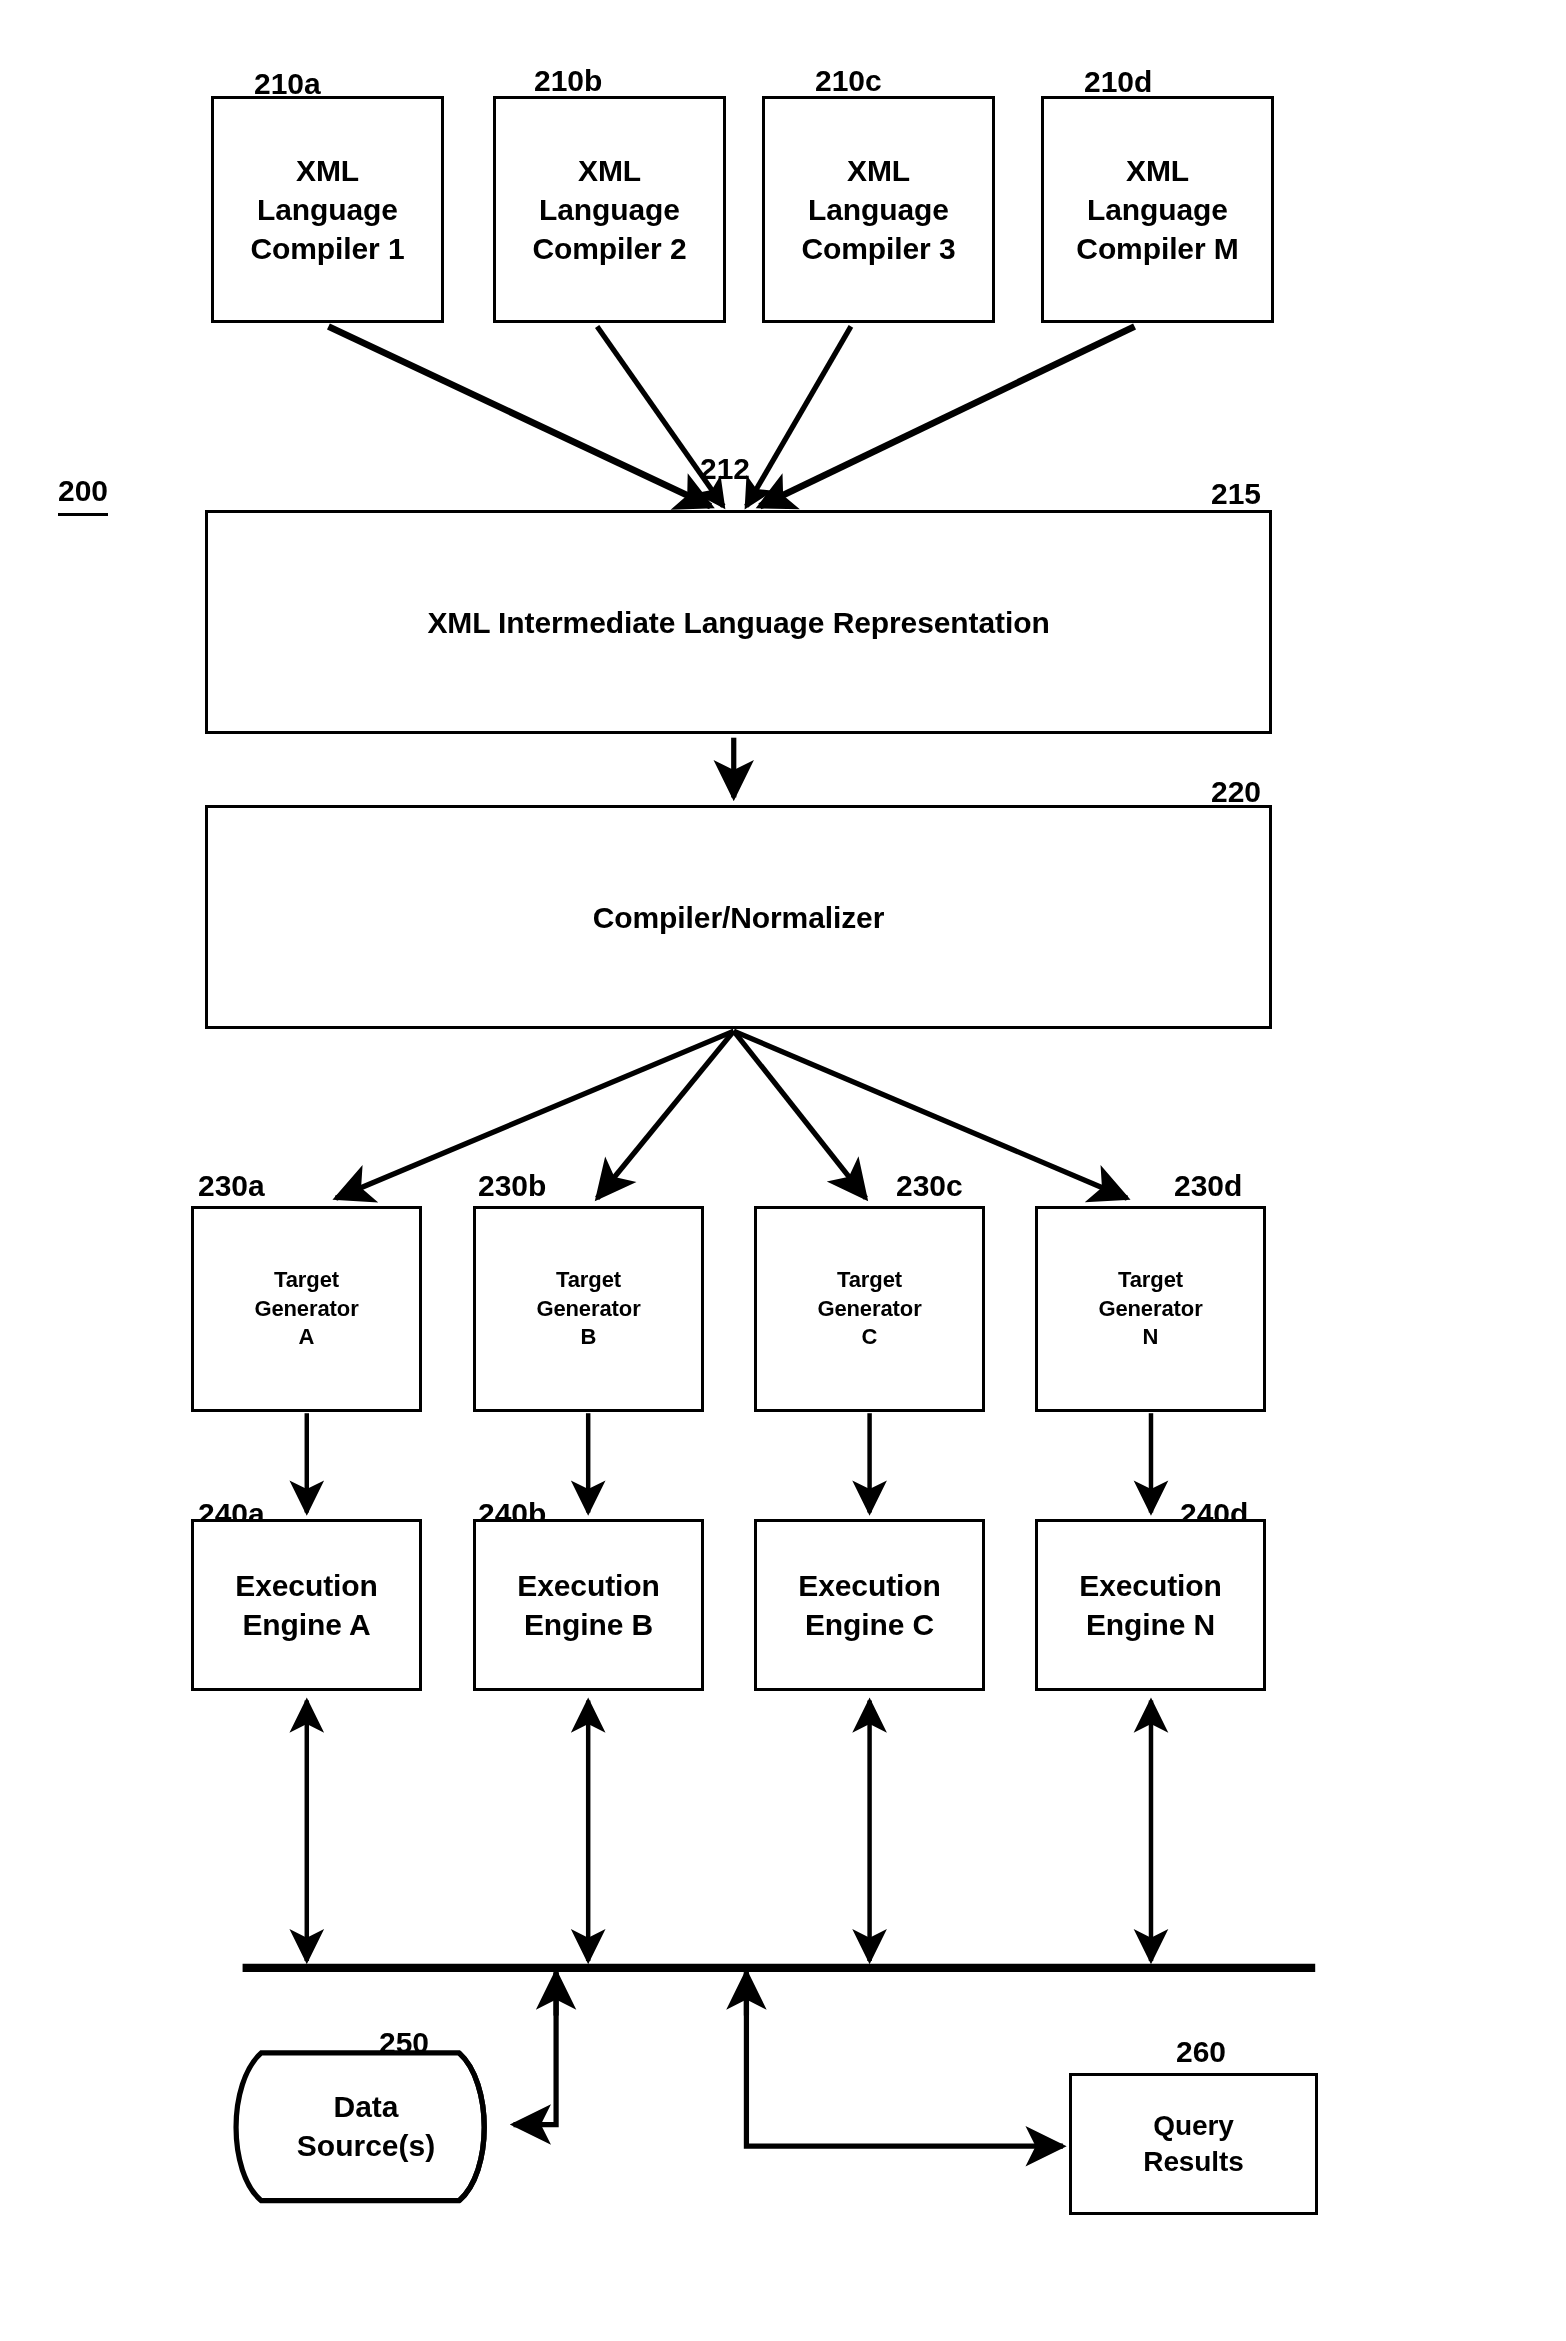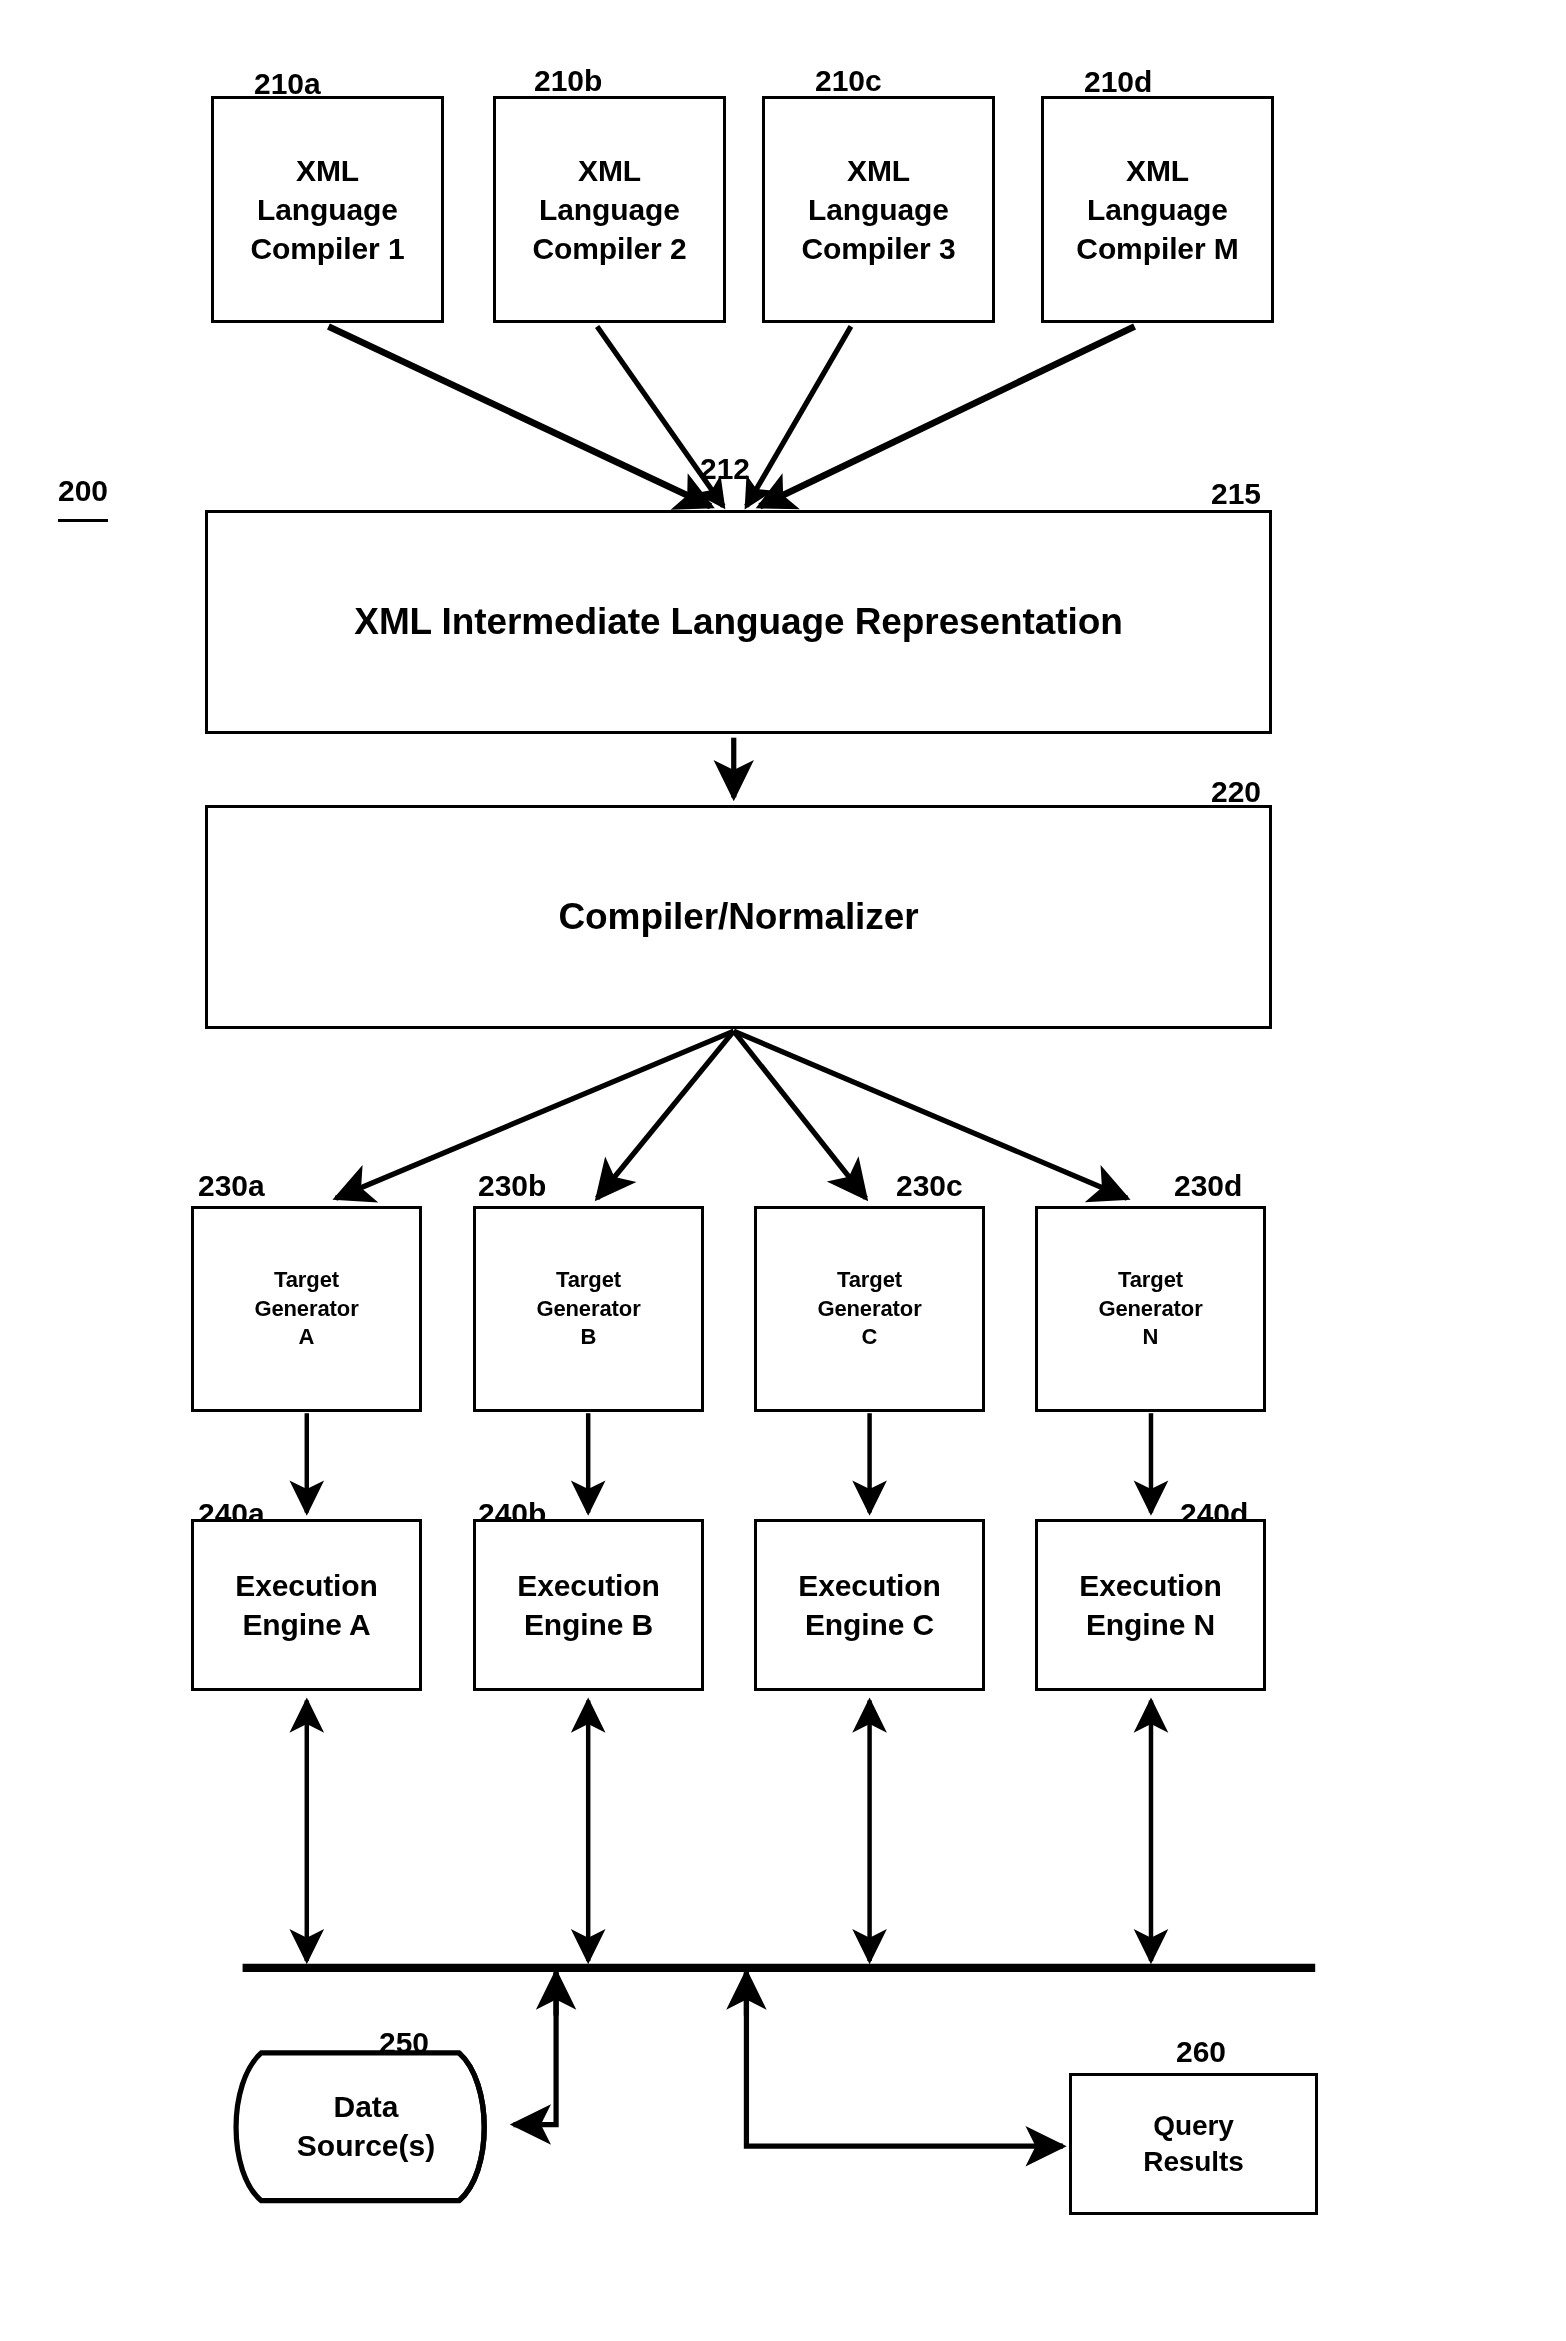--- a/index.html
+++ b/index.html
@@ -34,41 +34,41 @@
     color:#000;
     font-weight:bold;
     line-height:1.30;
     letter-spacing:-0.1px;
   }
   .nodebox .txt{ padding:0 4.5px; white-space:pre-line; }
 
   
   .compiler{ width:233px; height:227px; font-size:30px; }
   
-  .wide{ left:205px; width:1067px; font-size:37px; }
+  .wide{ left:205px; width:1067px; font-size:30px; }
   
   .tgen{ width:231px; height:206px; font-size:22px; }
   
   .eengine{ width:231px; height:172px; font-size:30px; }
   
   .qresults{ left:1069px; top:2073px; width:249px; height:142px; font-size:28px; }
 
   
   .ref{
     position:absolute;
     font-size:30px;
     font-weight:bold;
     color:#000;
     white-space:nowrap;
     letter-spacing:0px;
     margin-top:28px;
   }
   .ref.underlined{
     border-bottom:3.7px solid #000;
-    padding-bottom:11px;
+    padding-bottom:5px;
   }
 
   
   #cyl-wrap{
     position:absolute;
     left:254px; top:2049px;
     width:246px; height:155px;
   }
   #cyl-label{
     position:absolute;

